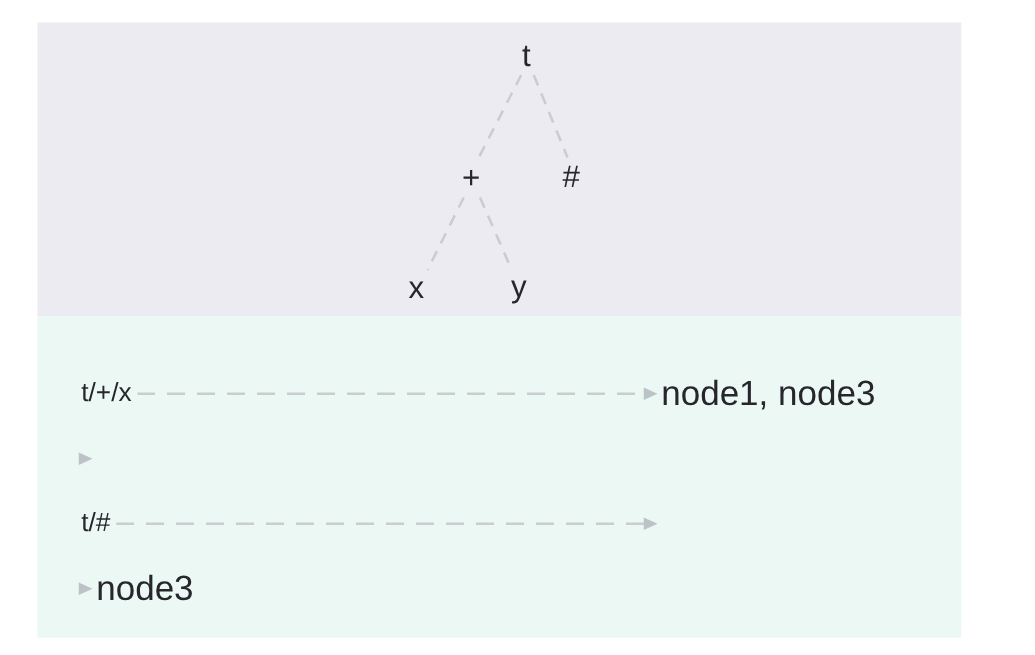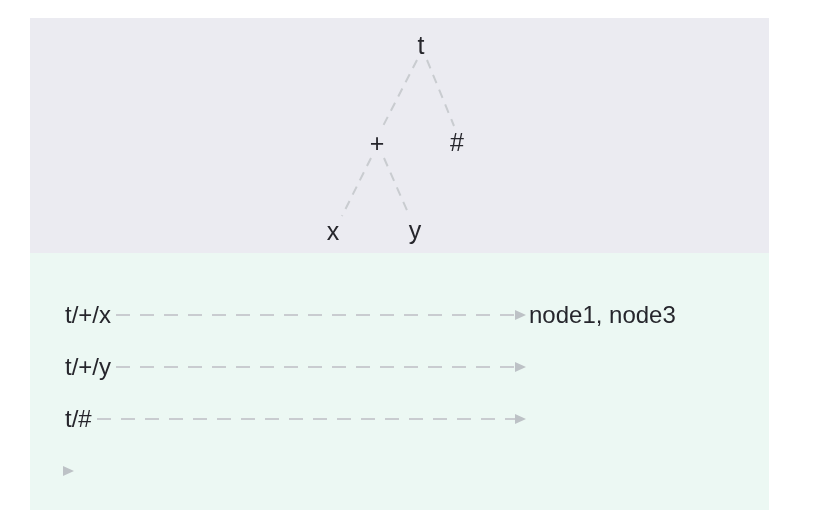--- a/index.html
+++ b/index.html
@@ -58,21 +58,21 @@
     padding-right: 16px;
     box-sizing: border-box;
   }
   .lane {
     display: flex;
     align-items: center;
     width: 452px;
     min-width: 452px;
   }
   .topic {
-    font-size: 24px;
+    font-size: 21px;
     color: #26262c;
     white-space: nowrap;
     flex: 0 0 auto;
   }
   .dash-line {
     flex: 1 1 auto;
     height: 2px;
     margin-left: 5px;
     background: repeating-linear-gradient(
       to right,
@@ -83,21 +83,21 @@
   .arrow-head {
     flex: 0 0 auto;
     width: 0;
     height: 0;
     border-left: 11px solid #bdc2c6;
     border-top: 5px solid transparent;
     border-bottom: 5px solid transparent;
     margin-left: -2px;
   }
   .targets {
-    font-size: 24px;
+    font-size: 28px;
     color: #26262c;
     margin-left: 3px;
     white-space: nowrap;
   }
 </style>
 </head>
 <body>
 
 <div class="figure">
 
@@ -120,33 +120,30 @@
     <div class="map-row">
       <div class="lane">
         <span class="topic">t/+/x</span>
         <span class="dash-line"></span>
       </div>
       <span class="arrow-head"></span>
       <span class="targets">node1, node3</span>
     </div>
 
     <div class="map-row">
-      <div class="lane">
-        <span class="topic">t/+/y</span>
-        <span class="dash-line"></span>
-      </div>
       <span class="arrow-head"></span>
     </div>
 
     <div class="map-row">
       <div class="lane">
         <span class="topic">t/#</span>
         <span class="dash-line"></span>
       </div>
       <span class="arrow-head"></span>
     </div>
 
     <div class="map-row">
       <span class="arrow-head"></span>
+      <span class="targets">node3</span>
     </div>
 
   </div>
 </div>
 
 </body></html>

